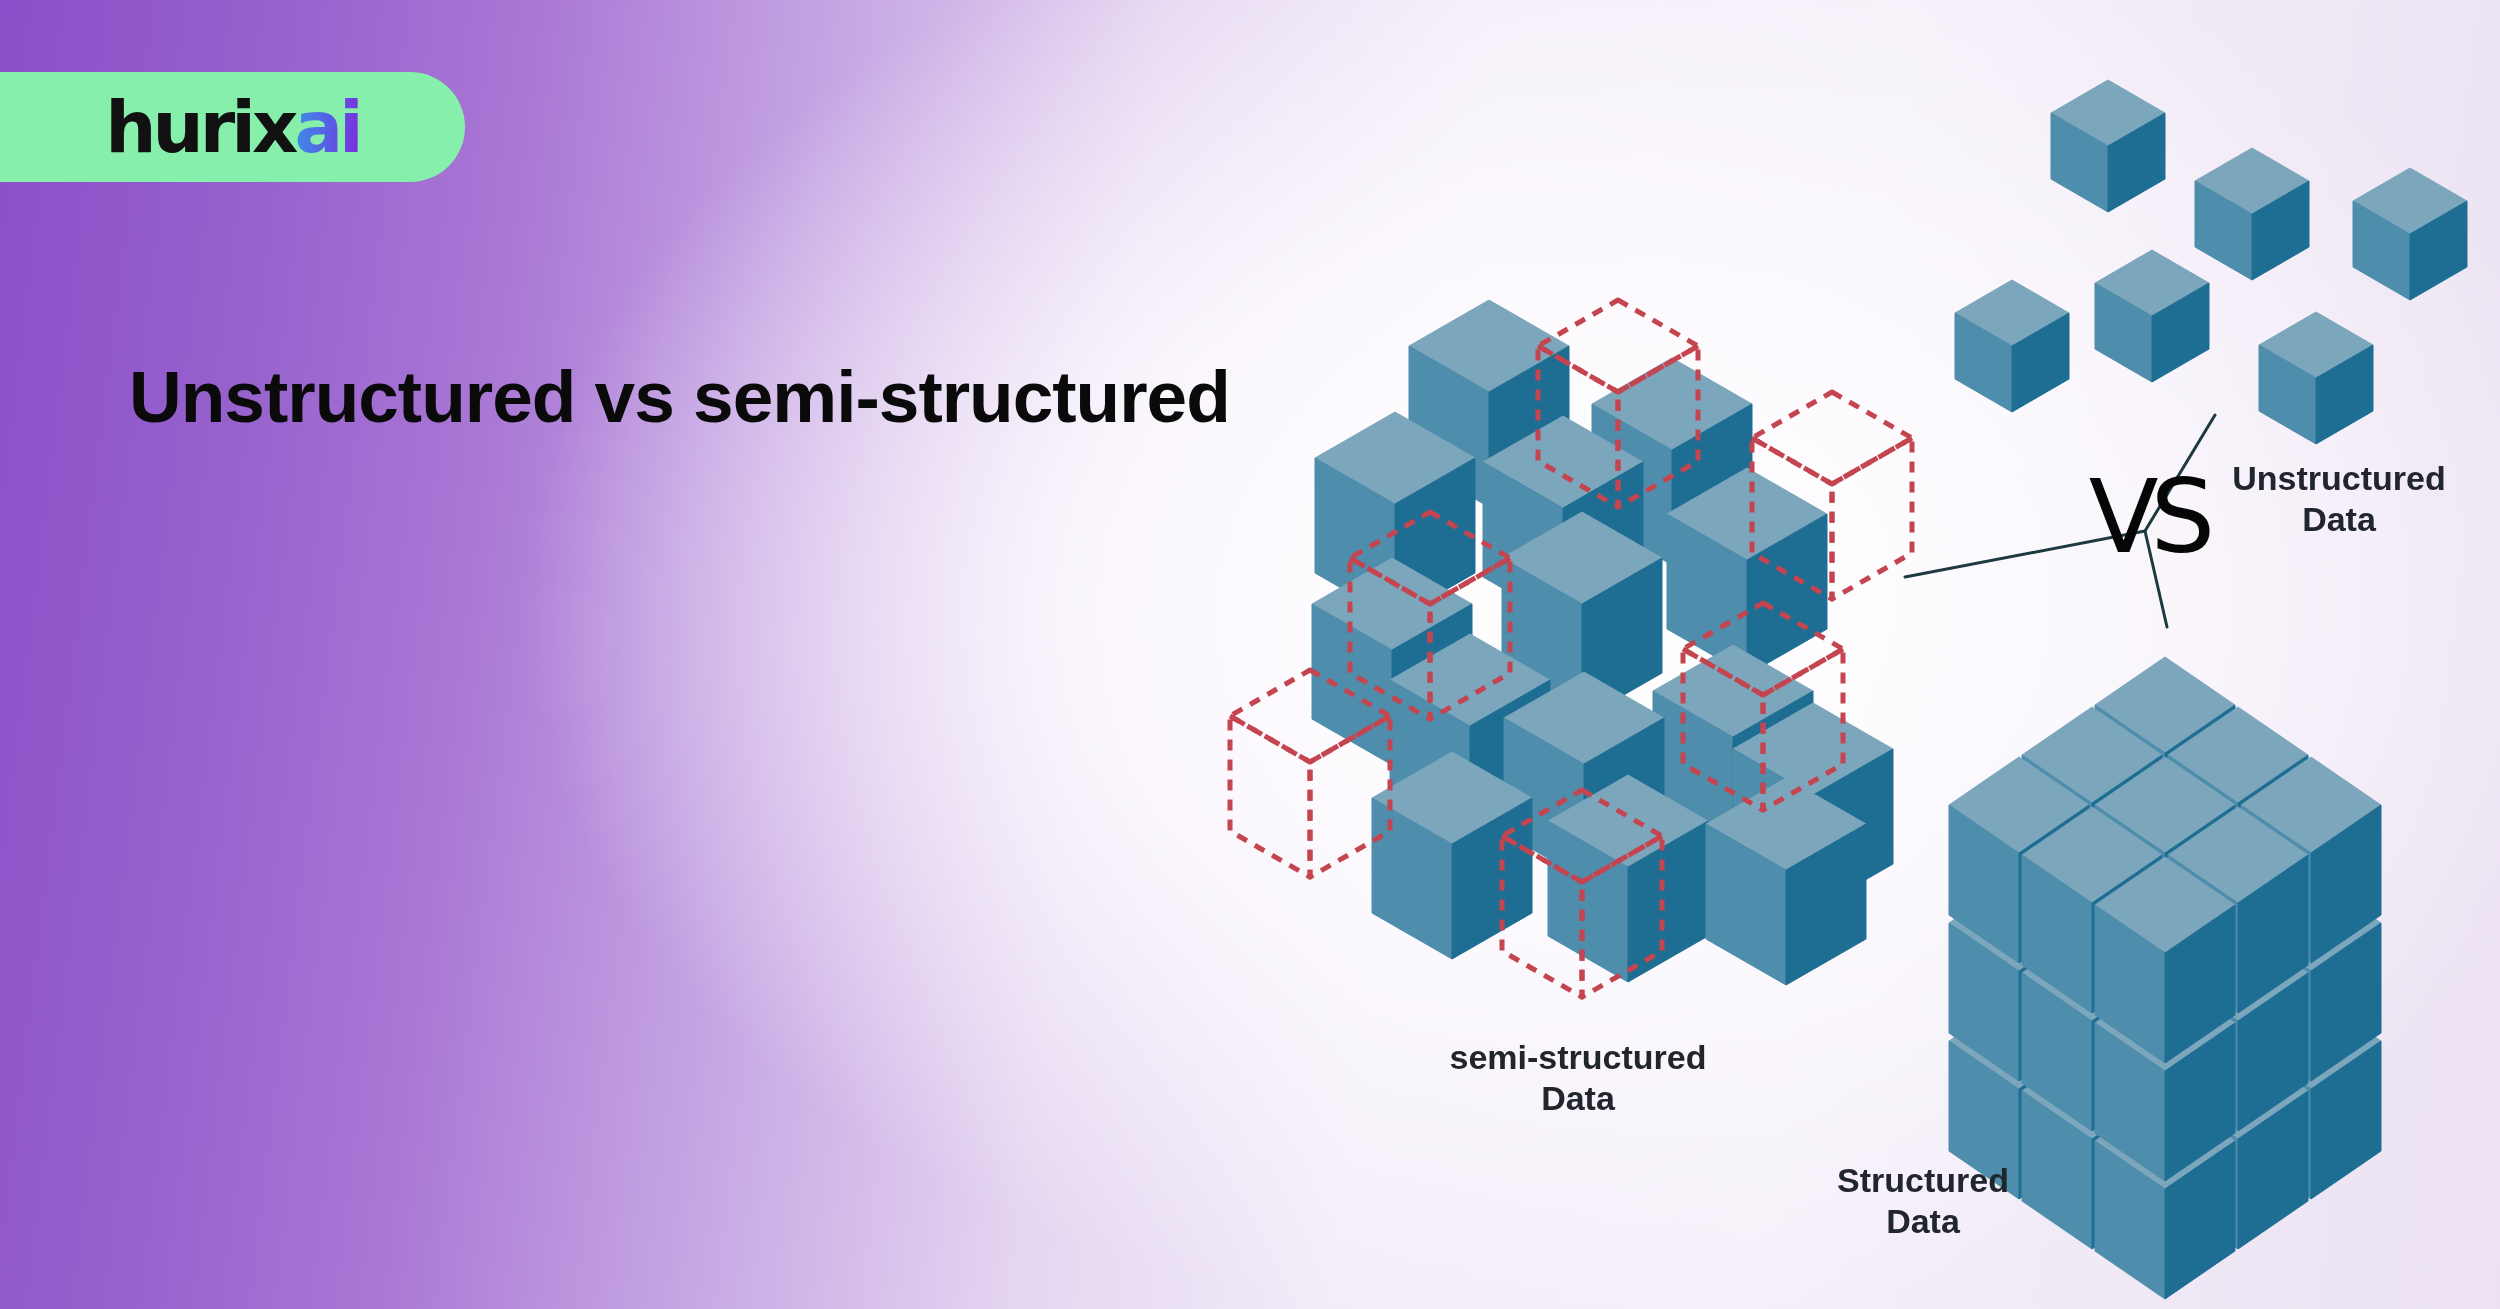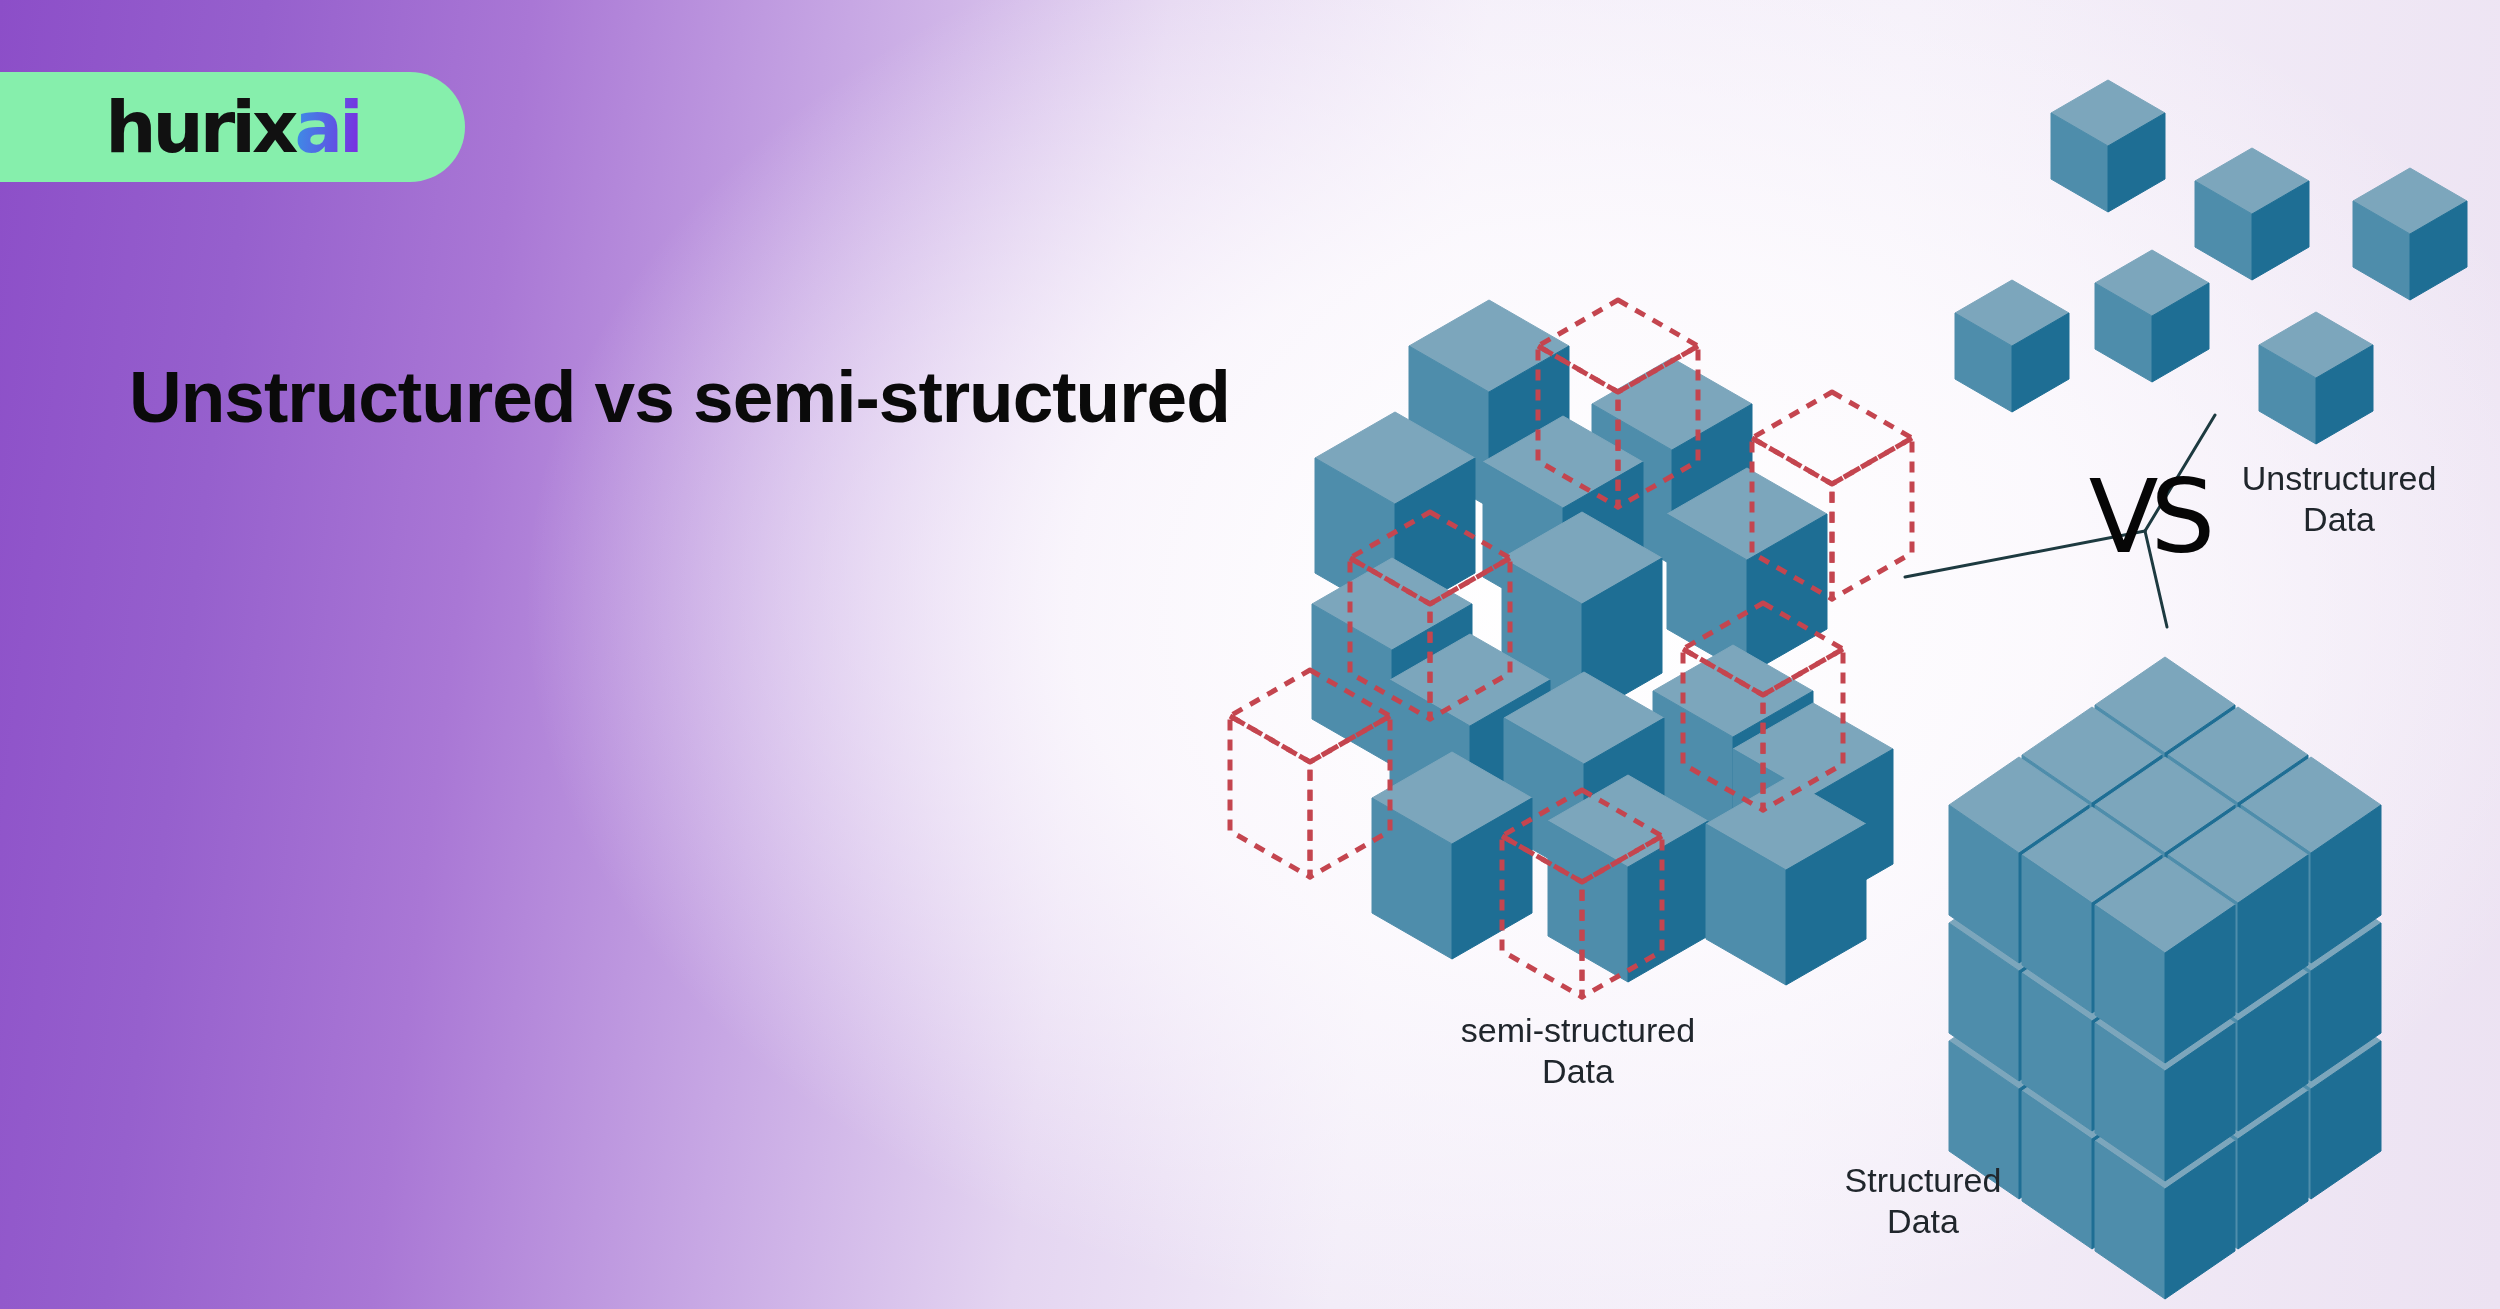--- a/index.html
+++ b/index.html
@@ -30,25 +30,25 @@
     font-weight:700;font-size:73px;line-height:89px;letter-spacing:-1px;
     color:#0A0A0A;
   }
   .vs-label{
     position:absolute;left:2148px;top:517px;transform:translate(-50%,-50%);
     font-family:"DejaVu Sans","Liberation Sans",sans-serif;
     font-weight:normal;font-size:102px;letter-spacing:-8px;color:#060606;line-height:1;
   }
   .cube-label{
     position:absolute;transform:translateX(-50%);
-    font-size:34px;line-height:41px;font-weight:400;color:#20262C;
+    font-size:34px;line-height:41px;font-weight:700;color:#20262C;
     text-align:center;white-space:nowrap;
   }
   .label-unstructured{left:2339px;top:458px;}
-  .label-semi{left:1578px;top:1010px;}
+  .label-semi{left:1578px;top:1037px;}
   .label-structured{left:1923px;top:1160px;}
 </style>
 </head>
 <body>
 
 <svg class="scene-svg" viewBox="0 0 2500 1309" xmlns="http://www.w3.org/2000/svg">
     <g>
       <line x1="2145" y1="531" x2="2215" y2="415" stroke="#1D3A40" stroke-width="3" stroke-linecap="round"></line>
       <line x1="2145" y1="531" x2="1905" y2="577" stroke="#1D3A40" stroke-width="3" stroke-linecap="round"></line>
       <line x1="2145" y1="531" x2="2167" y2="627" stroke="#1D3A40" stroke-width="3" stroke-linecap="round"></line>

